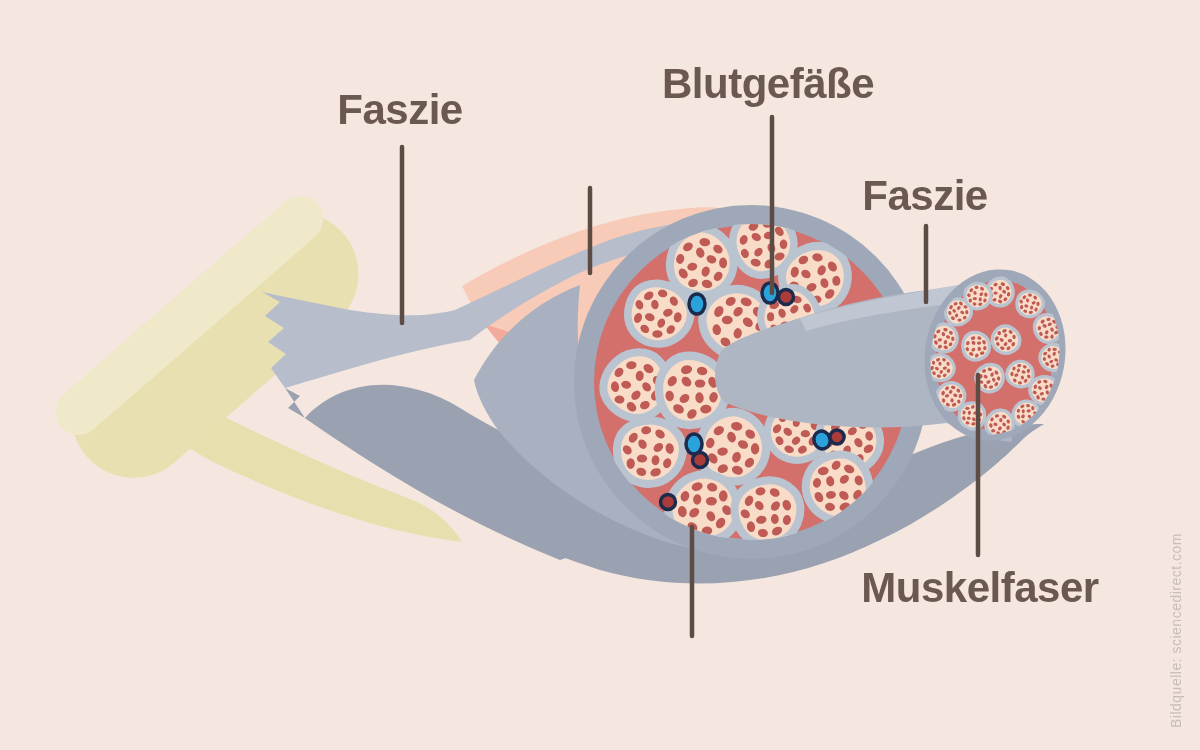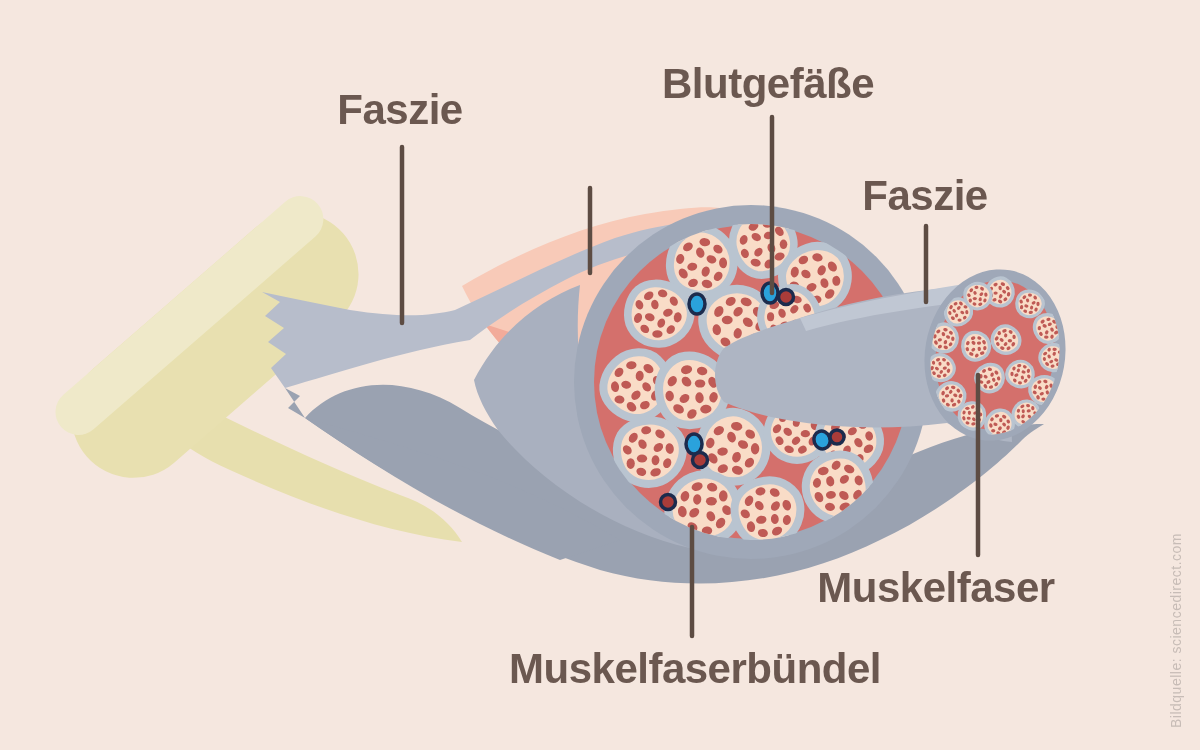--- a/index.html
+++ b/index.html
@@ -187,17 +187,16 @@
     <line x1="772" y1="117" x2="772" y2="293"></line>
     <line x1="926" y1="226" x2="926" y2="302"></line>
     <line x1="978" y1="375" x2="978" y2="555"></line>
     <line x1="692" y1="527" x2="692" y2="636"></line>
   </g>
 </svg>
 
   <div class="lbl" style="left:400px;top:88px;">Faszie</div>
   <div class="lbl" style="left:768px;top:62px;text-align:center;">Blutgefäße</div>
   <div class="lbl" style="left:925px;top:174px;">Faszie</div>
-  <div class="lbl" style="left:936px;top:566px;">Muskelfaser</div>
-  <div class="lbl" style="left:695px;top:647px;">Muskelfaserbündel</div>
+  <div class="lbl" style="left:980px;top:566px;">Muskelfaser</div>
 
   <div class="credit">Bildquelle: sciencedirect.com</div>
 </div>
 
 </body></html>

